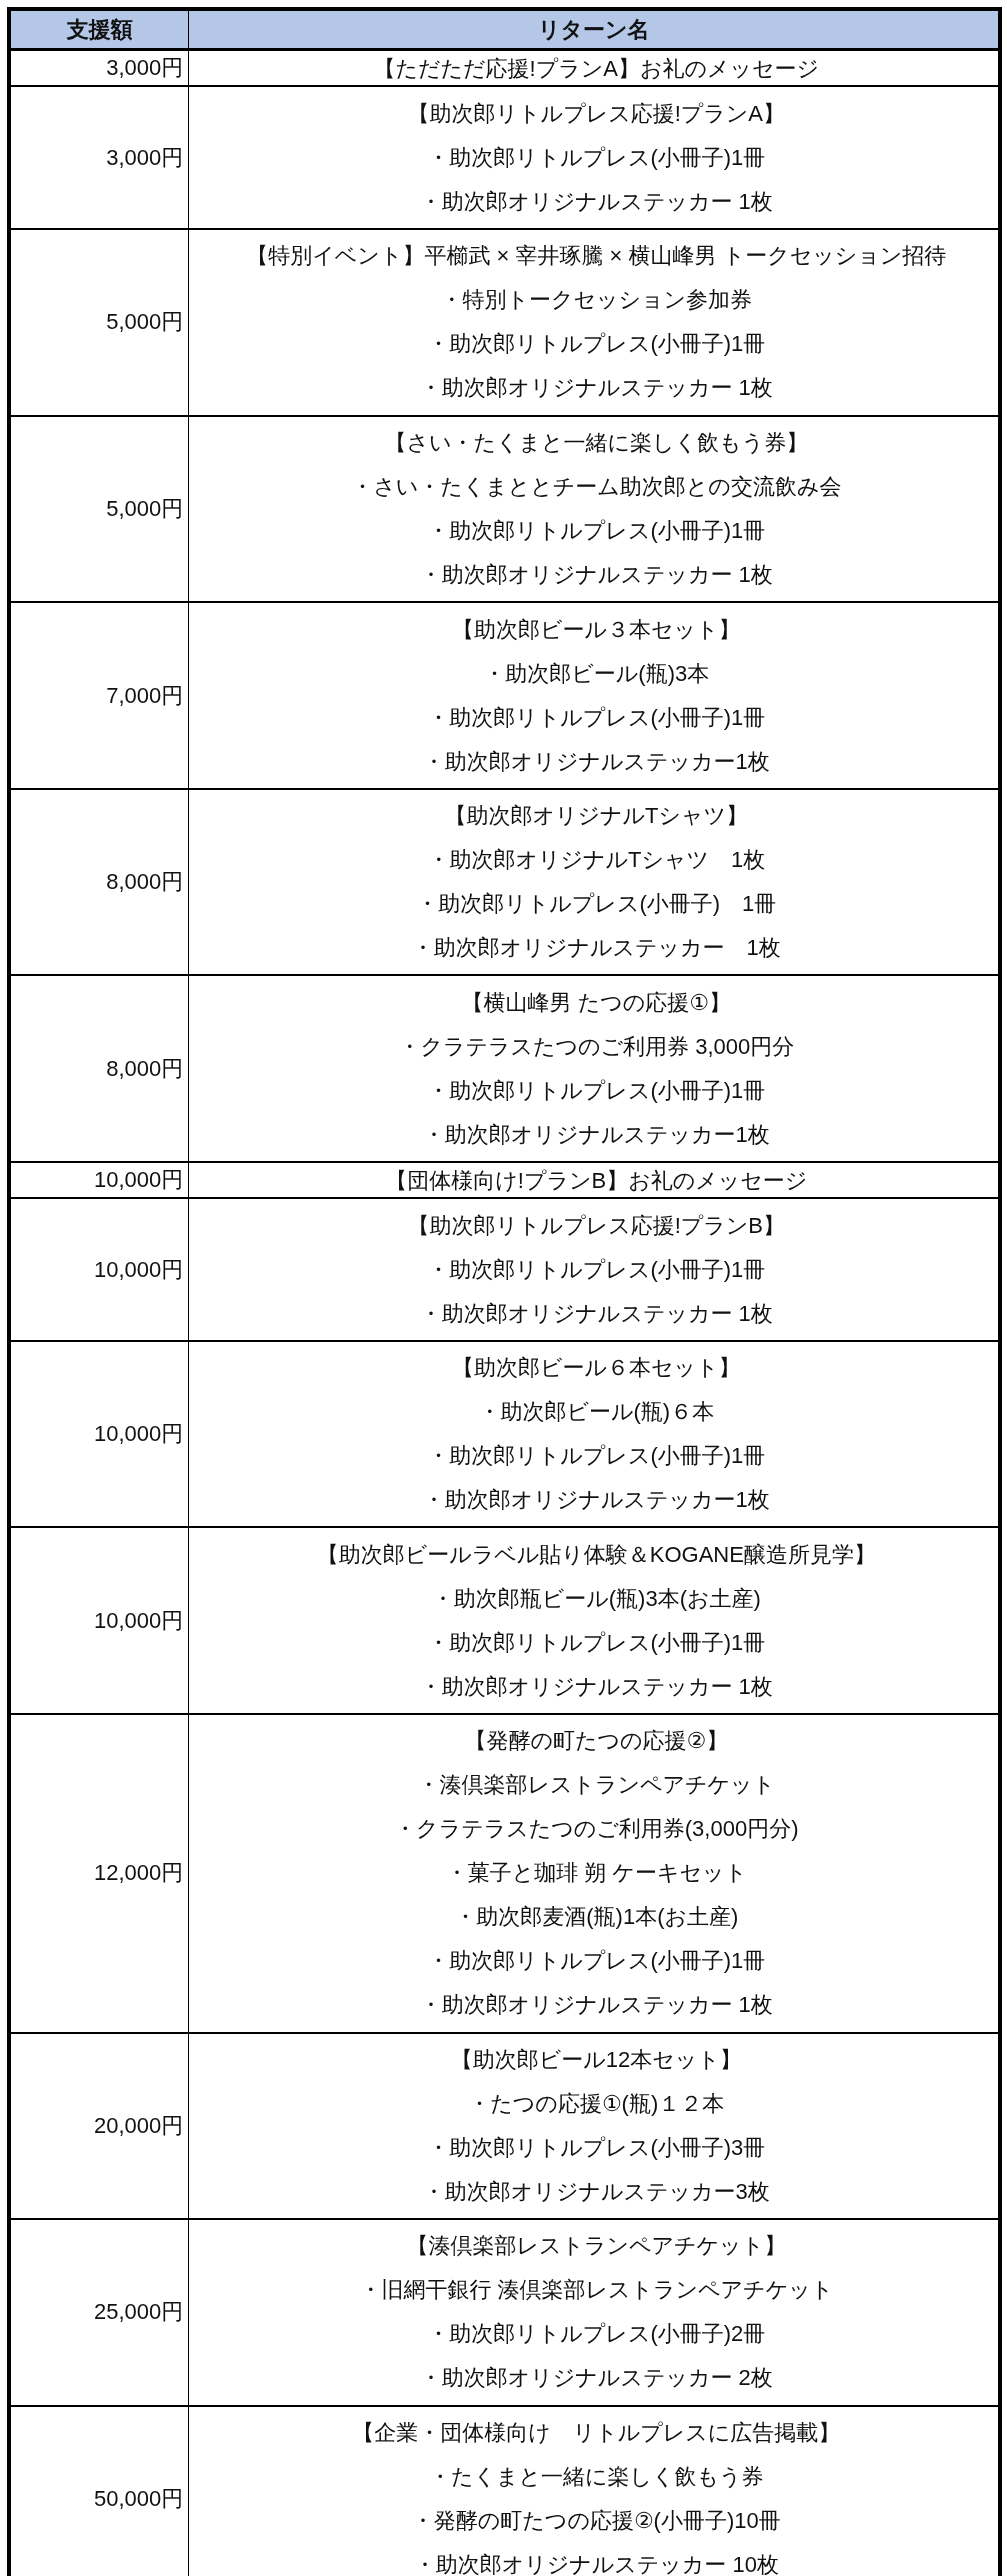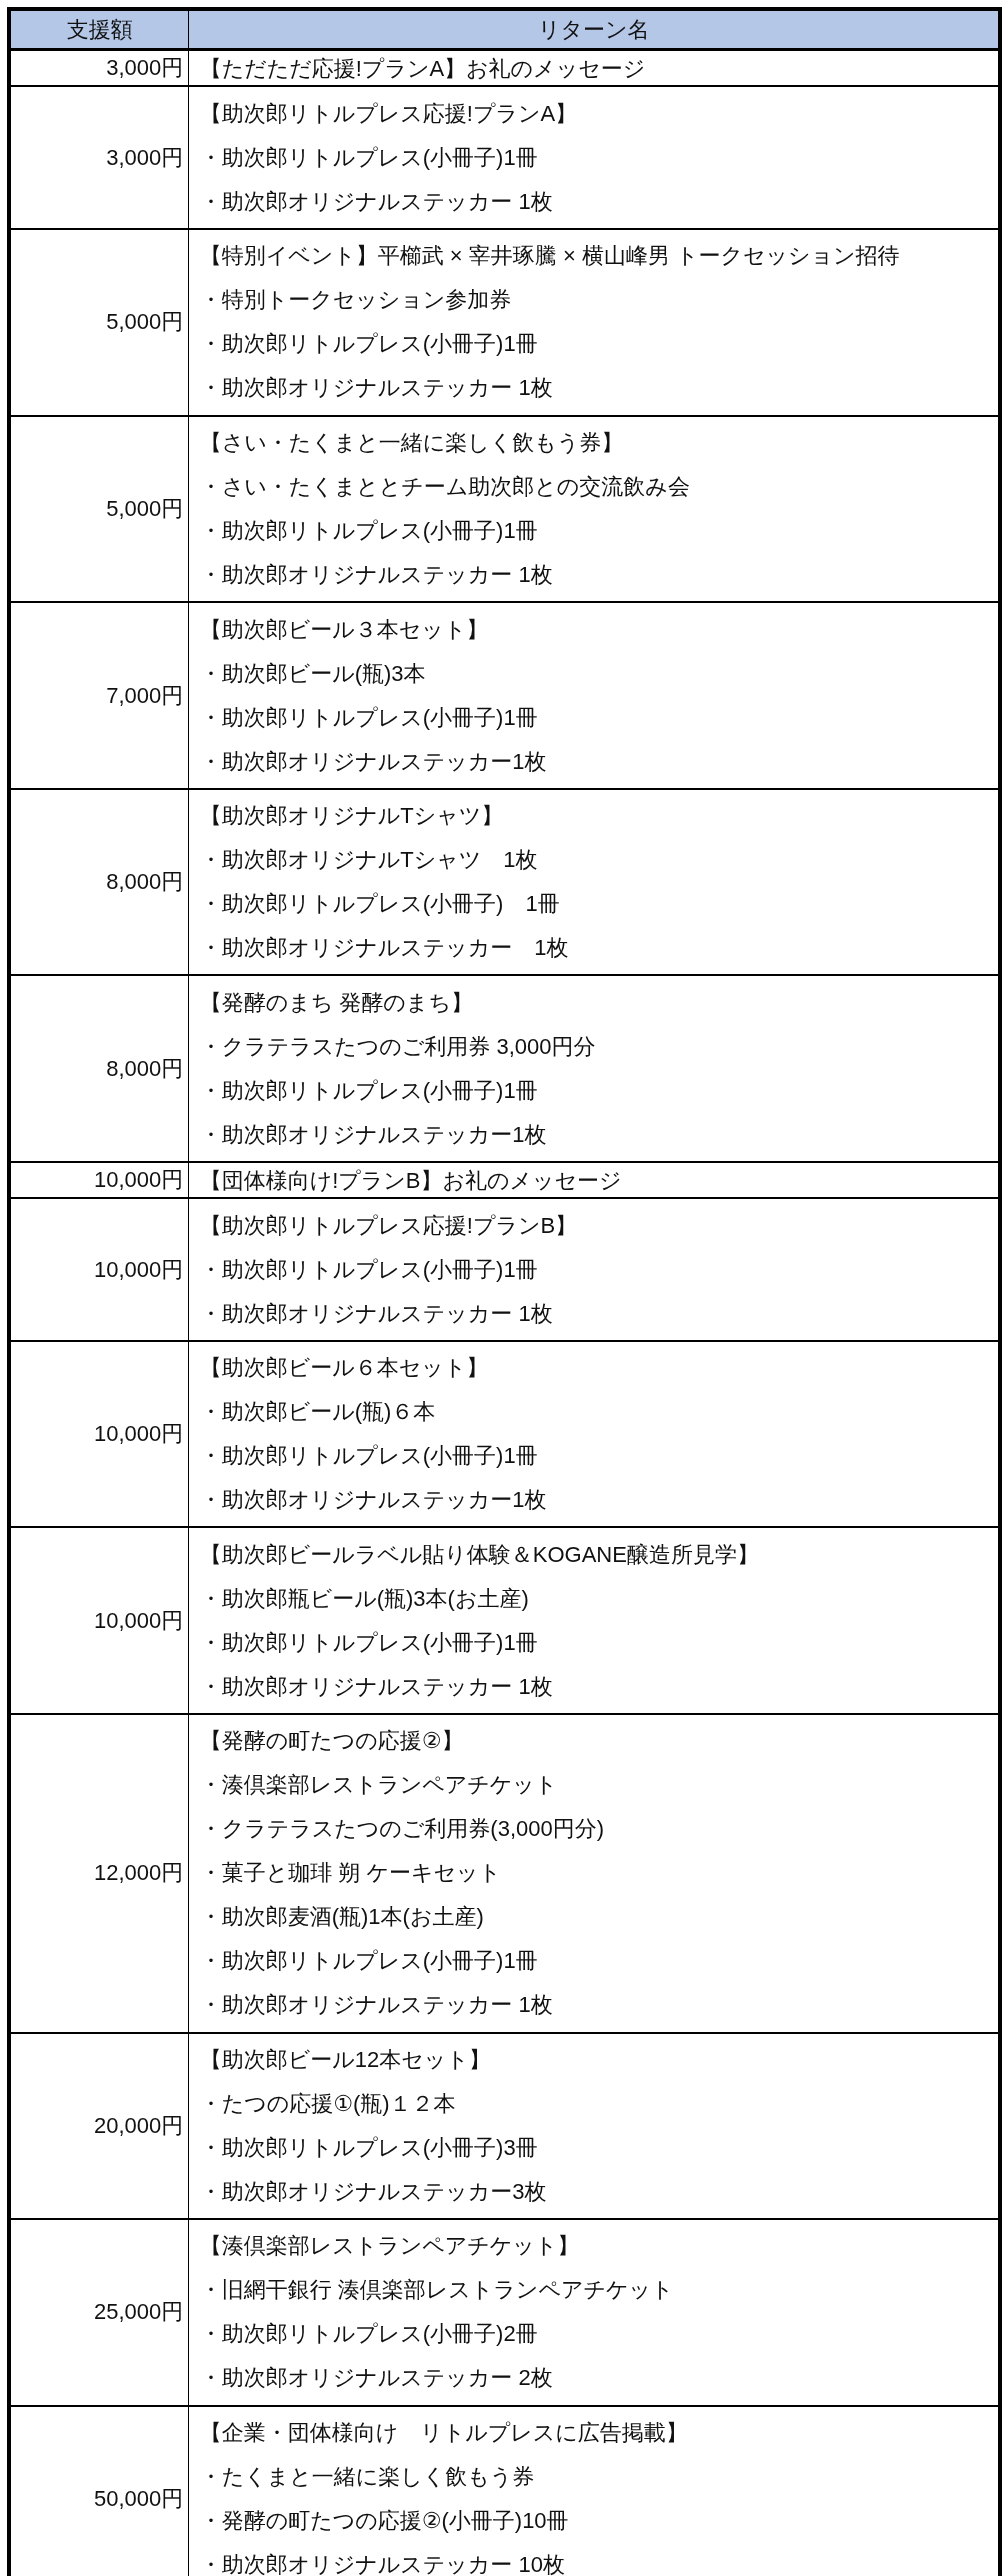--- a/index.html
+++ b/index.html
@@ -30,41 +30,42 @@
   th,td{
     border-top:2.6px solid var(--border-color);
     border-bottom:2.6px solid var(--border-color);
     vertical-align:middle;
     font-size:22px;
     color:var(--text-color);
   }
   col.c-amount{width:180px;}
   thead th{
     background:var(--header-bg);
-    font-weight:normal;
+    font-weight:bold;
     height:34px;
     padding:1.7px 0;
     border-bottom:3.4px solid var(--border-color);
   }
   th.col-amount,td.amount{
     border-right:1.7px solid var(--border-color);
   }
   td.amount{
     text-align:right;
     padding:0 5.1px 0 0;
     white-space:nowrap;
   }
   td.ret{
     padding:4.3px 5.1px 4.3px 10.3px;
     text-align:left;
   }
   td.ret .line{
     line-height:44px;
     white-space:nowrap;
     overflow:hidden;
+    text-align:center;
   }
   tr.single td.ret .line{
     line-height:29px;
   }
   tr.single td.ret{padding:2.6px 5.1px 2.6px 10.3px;}
 </style>
 </head>
 <body>
 
 <div class="page">
@@ -126,21 +127,21 @@
           <td class="ret">
             <div class="line">【助次郎オリジナルTシャツ】</div>
             <div class="line">・助次郎オリジナルTシャツ　1枚</div>
             <div class="line">・助次郎リトルプレス(小冊子)　1冊</div>
             <div class="line">・助次郎オリジナルステッカー　1枚</div>
           </td>
         </tr>
         <tr>
           <td class="amount">8,000円</td>
           <td class="ret">
-            <div class="line">【発酵のまち 発酵のまち】</div>
+            <div class="line">【横山峰男 たつの応援①】</div>
             <div class="line">・クラテラスたつのご利用券 3,000円分</div>
             <div class="line">・助次郎リトルプレス(小冊子)1冊</div>
             <div class="line">・助次郎オリジナルステッカー1枚</div>
           </td>
         </tr>
         <tr class="single">
           <td class="amount">10,000円</td>
           <td class="ret">
             <div class="line">【団体様向け!プランB】お礼のメッセージ</div>
           </td>

